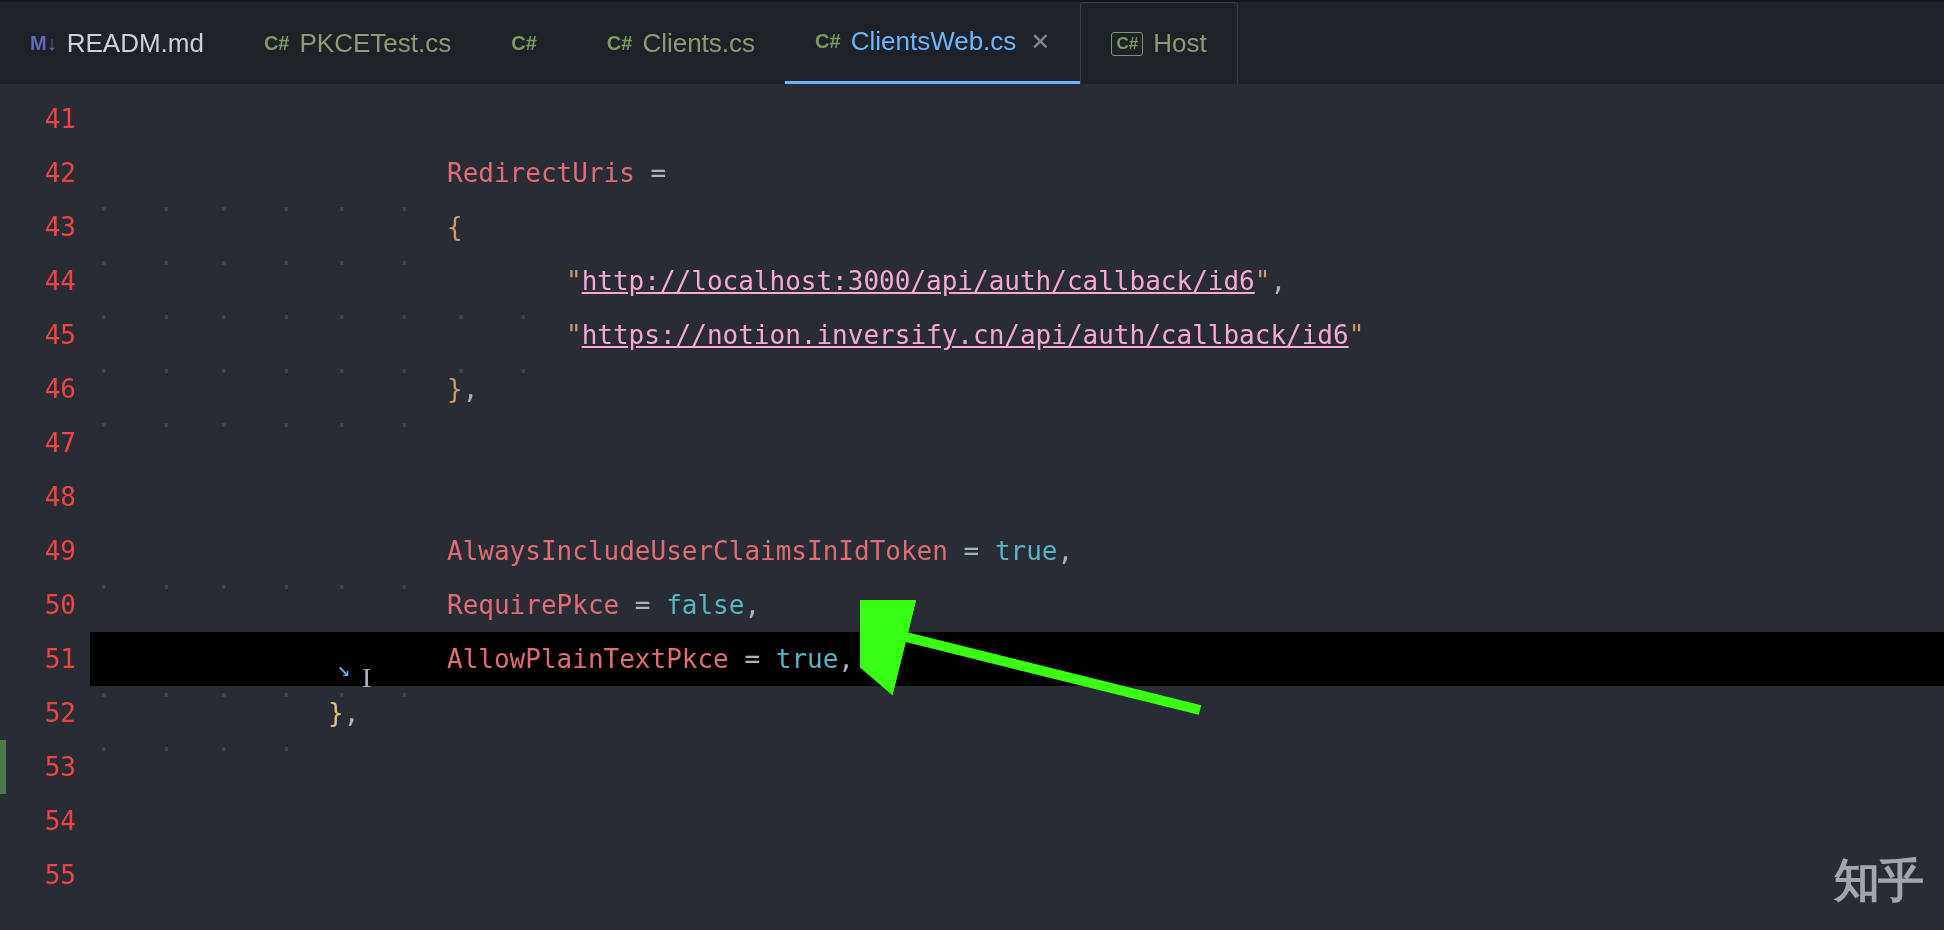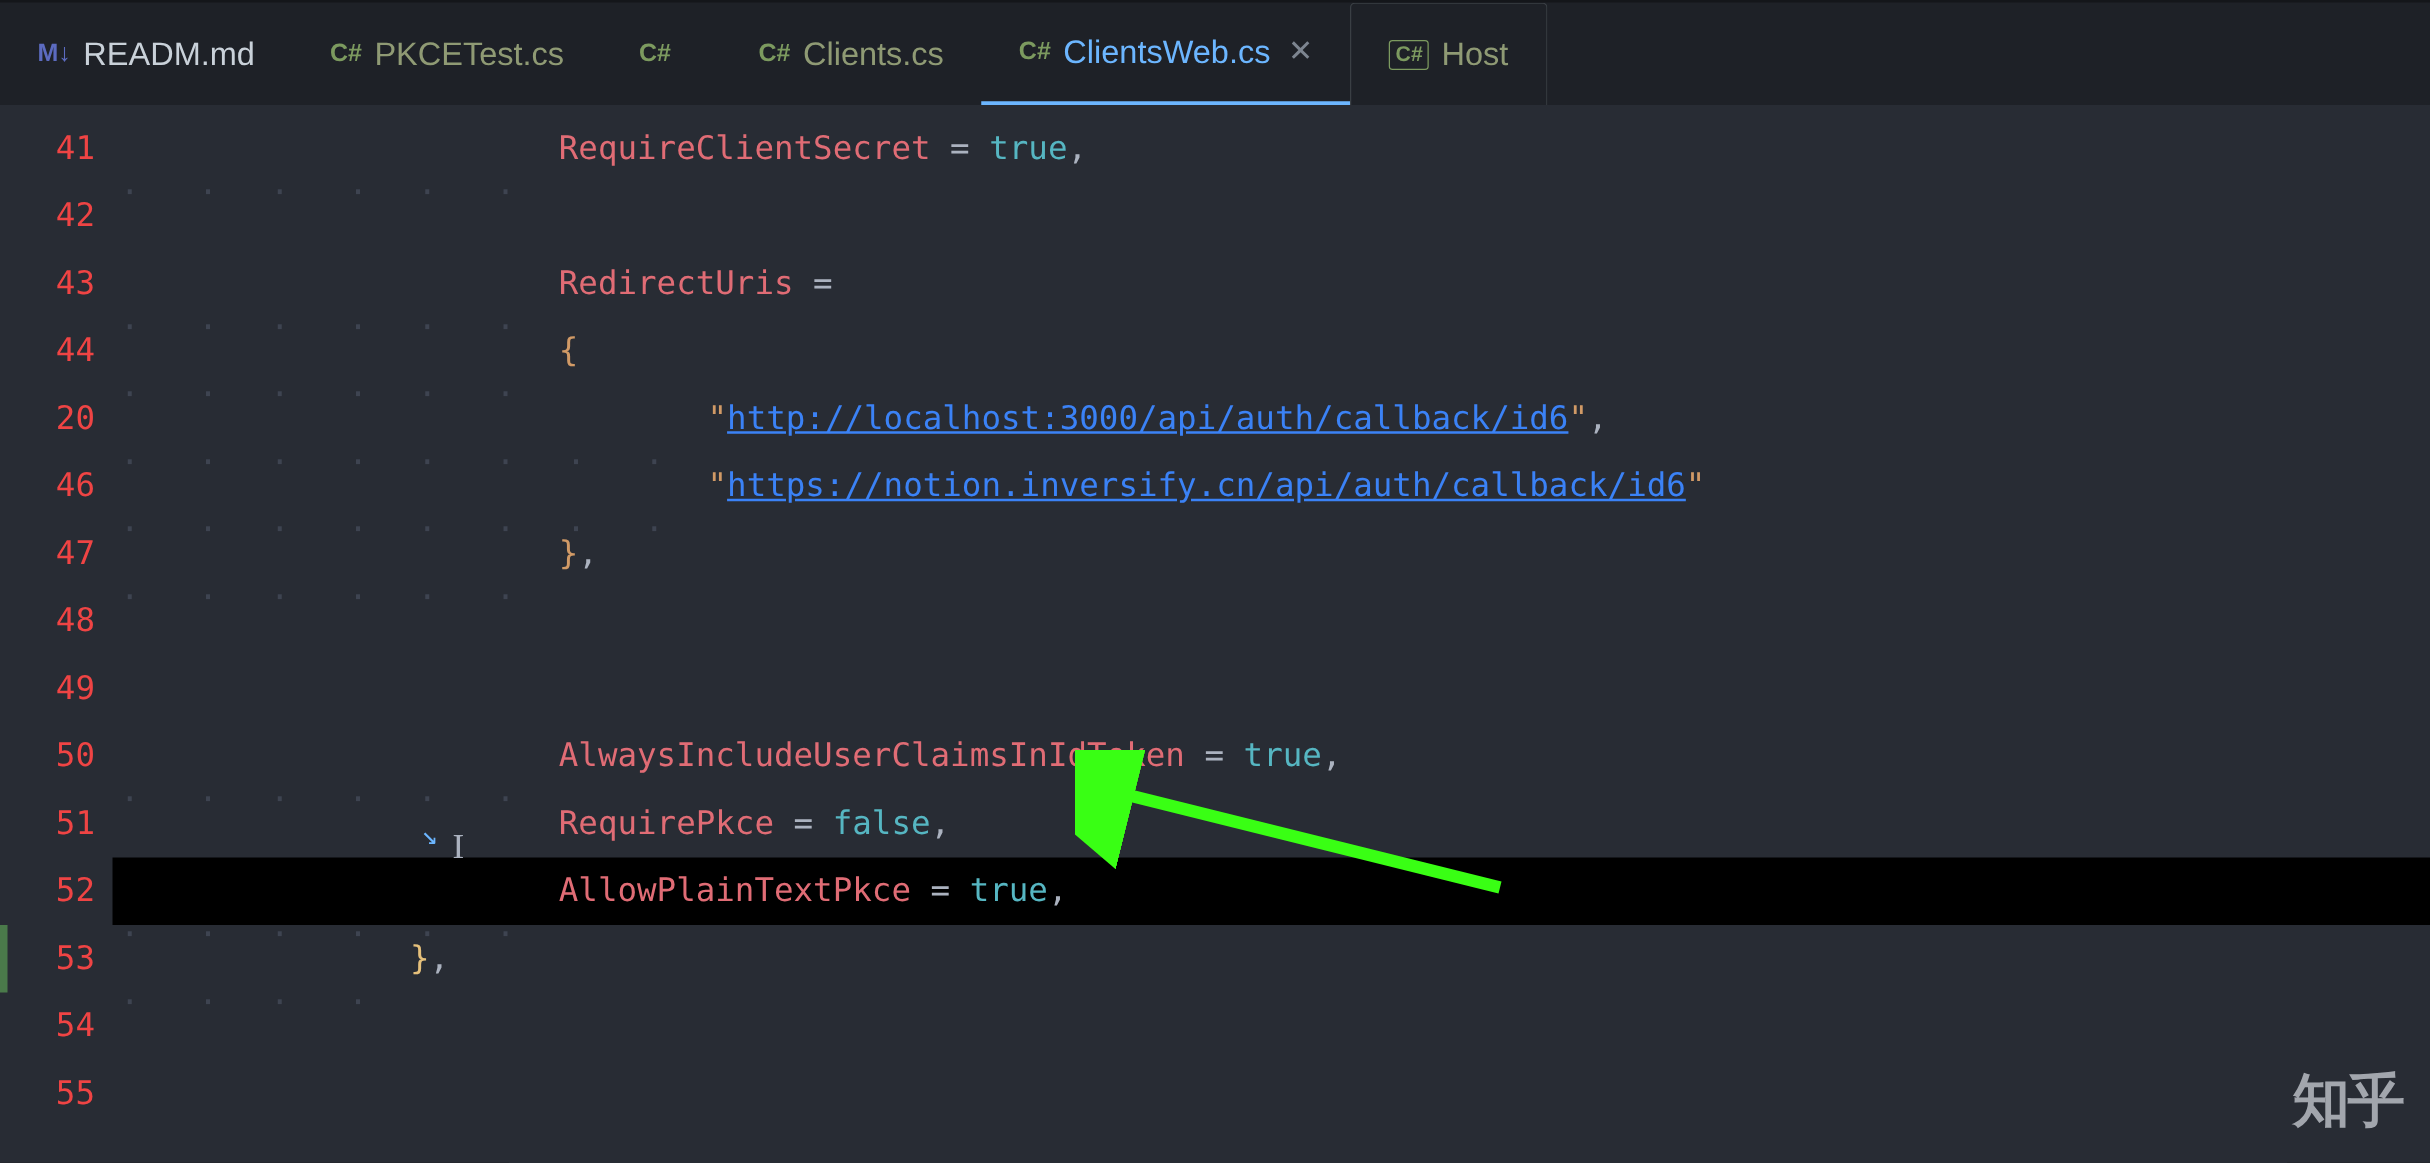--- a/index.html
+++ b/index.html
@@ -149,21 +149,21 @@
     .tok-punct {
       color: #abb2bf;
     }
     .tok-brace {
       color: #d19a66;
     }
     .tok-brace-yellow {
       color: #e5c07b;
     }
     .tok-string {
-      color: #3b82f6;
+      color: #f9a8d4;
       text-decoration: underline;
     }
     .tok-string-quote {
       color: #d19a66;
     }
     .tok-ident {
       color: #abb2bf;
     }
     .cursor-arrow {
       position: absolute;
@@ -235,34 +235,33 @@
       <span class="tab-label tab-label-cs">Host</span>
     </div>
   </div>
 
 <div class="code-area">
   <div class="gutter">
       <div class="line-number">41</div>
       <div class="line-number">42</div>
       <div class="line-number">43</div>
       <div class="line-number">44</div>
-      <div class="line-number">20</div>
+      <div class="line-number">45</div>
       <div class="line-number">46</div>
       <div class="line-number">47</div>
       <div class="line-number">48</div>
       <div class="line-number">49</div>
       <div class="line-number">50</div>
       <div class="line-number">51</div>
       <div class="line-number">52</div>
       <div class="line-number modified">53</div>
       <div class="line-number">54</div>
       <div class="line-number">55</div>
     </div>
   <div class="code-content">
-      <div class="code-line"><span class="indent-guide ig0"></span><span class="indent-guide ig1"></span><span class="indent-guide ig2"></span><span class="tok-property">RequireClientSecret</span><span class="tok-operator"> = </span><span class="tok-keyword">true</span><span class="tok-punct">,</span></div>
       <div class="code-line"></div>
       <div class="code-line"><span class="indent-guide ig0"></span><span class="indent-guide ig1"></span><span class="indent-guide ig2"></span><span class="tok-property">RedirectUris</span><span class="tok-operator"> =</span></div>
       <div class="code-line"><span class="indent-guide ig0"></span><span class="indent-guide ig1"></span><span class="indent-guide ig2"></span><span class="tok-brace">{</span></div>
       <div class="code-line"><span class="indent-guide ig0"></span><span class="indent-guide ig1"></span><span class="indent-guide ig2"></span><span class="indent-guide ig3"></span><span class="tok-string-quote">"</span><span class="tok-string">http://localhost:3000/api/auth/callback/id6</span><span class="tok-string-quote">"</span><span class="tok-punct">,</span></div>
       <div class="code-line"><span class="indent-guide ig0"></span><span class="indent-guide ig1"></span><span class="indent-guide ig2"></span><span class="indent-guide ig3"></span><span class="tok-string-quote">"</span><span class="tok-string">https://notion.inversify.cn/api/auth/callback/id6</span><span class="tok-string-quote">"</span></div>
       <div class="code-line"><span class="indent-guide ig0"></span><span class="indent-guide ig1"></span><span class="indent-guide ig2"></span><span class="tok-brace">}</span><span class="tok-punct">,</span></div>
       <div class="code-line"></div>
       <div class="code-line"></div>
       <div class="code-line"><span class="indent-guide ig0"></span><span class="indent-guide ig1"></span><span class="indent-guide ig2"></span><span class="tok-property">AlwaysIncludeUserClaimsInIdToken</span><span class="tok-operator"> = </span><span class="tok-keyword">true</span><span class="tok-punct">,</span></div>
       <div class="code-line"><span class="indent-guide ig0"></span><span class="indent-guide ig1"></span><span class="indent-guide ig2"></span><span class="tok-property">RequirePkce</span><span class="tok-operator"> = </span><span class="tok-keyword">false</span><span class="tok-punct">,</span></div>

